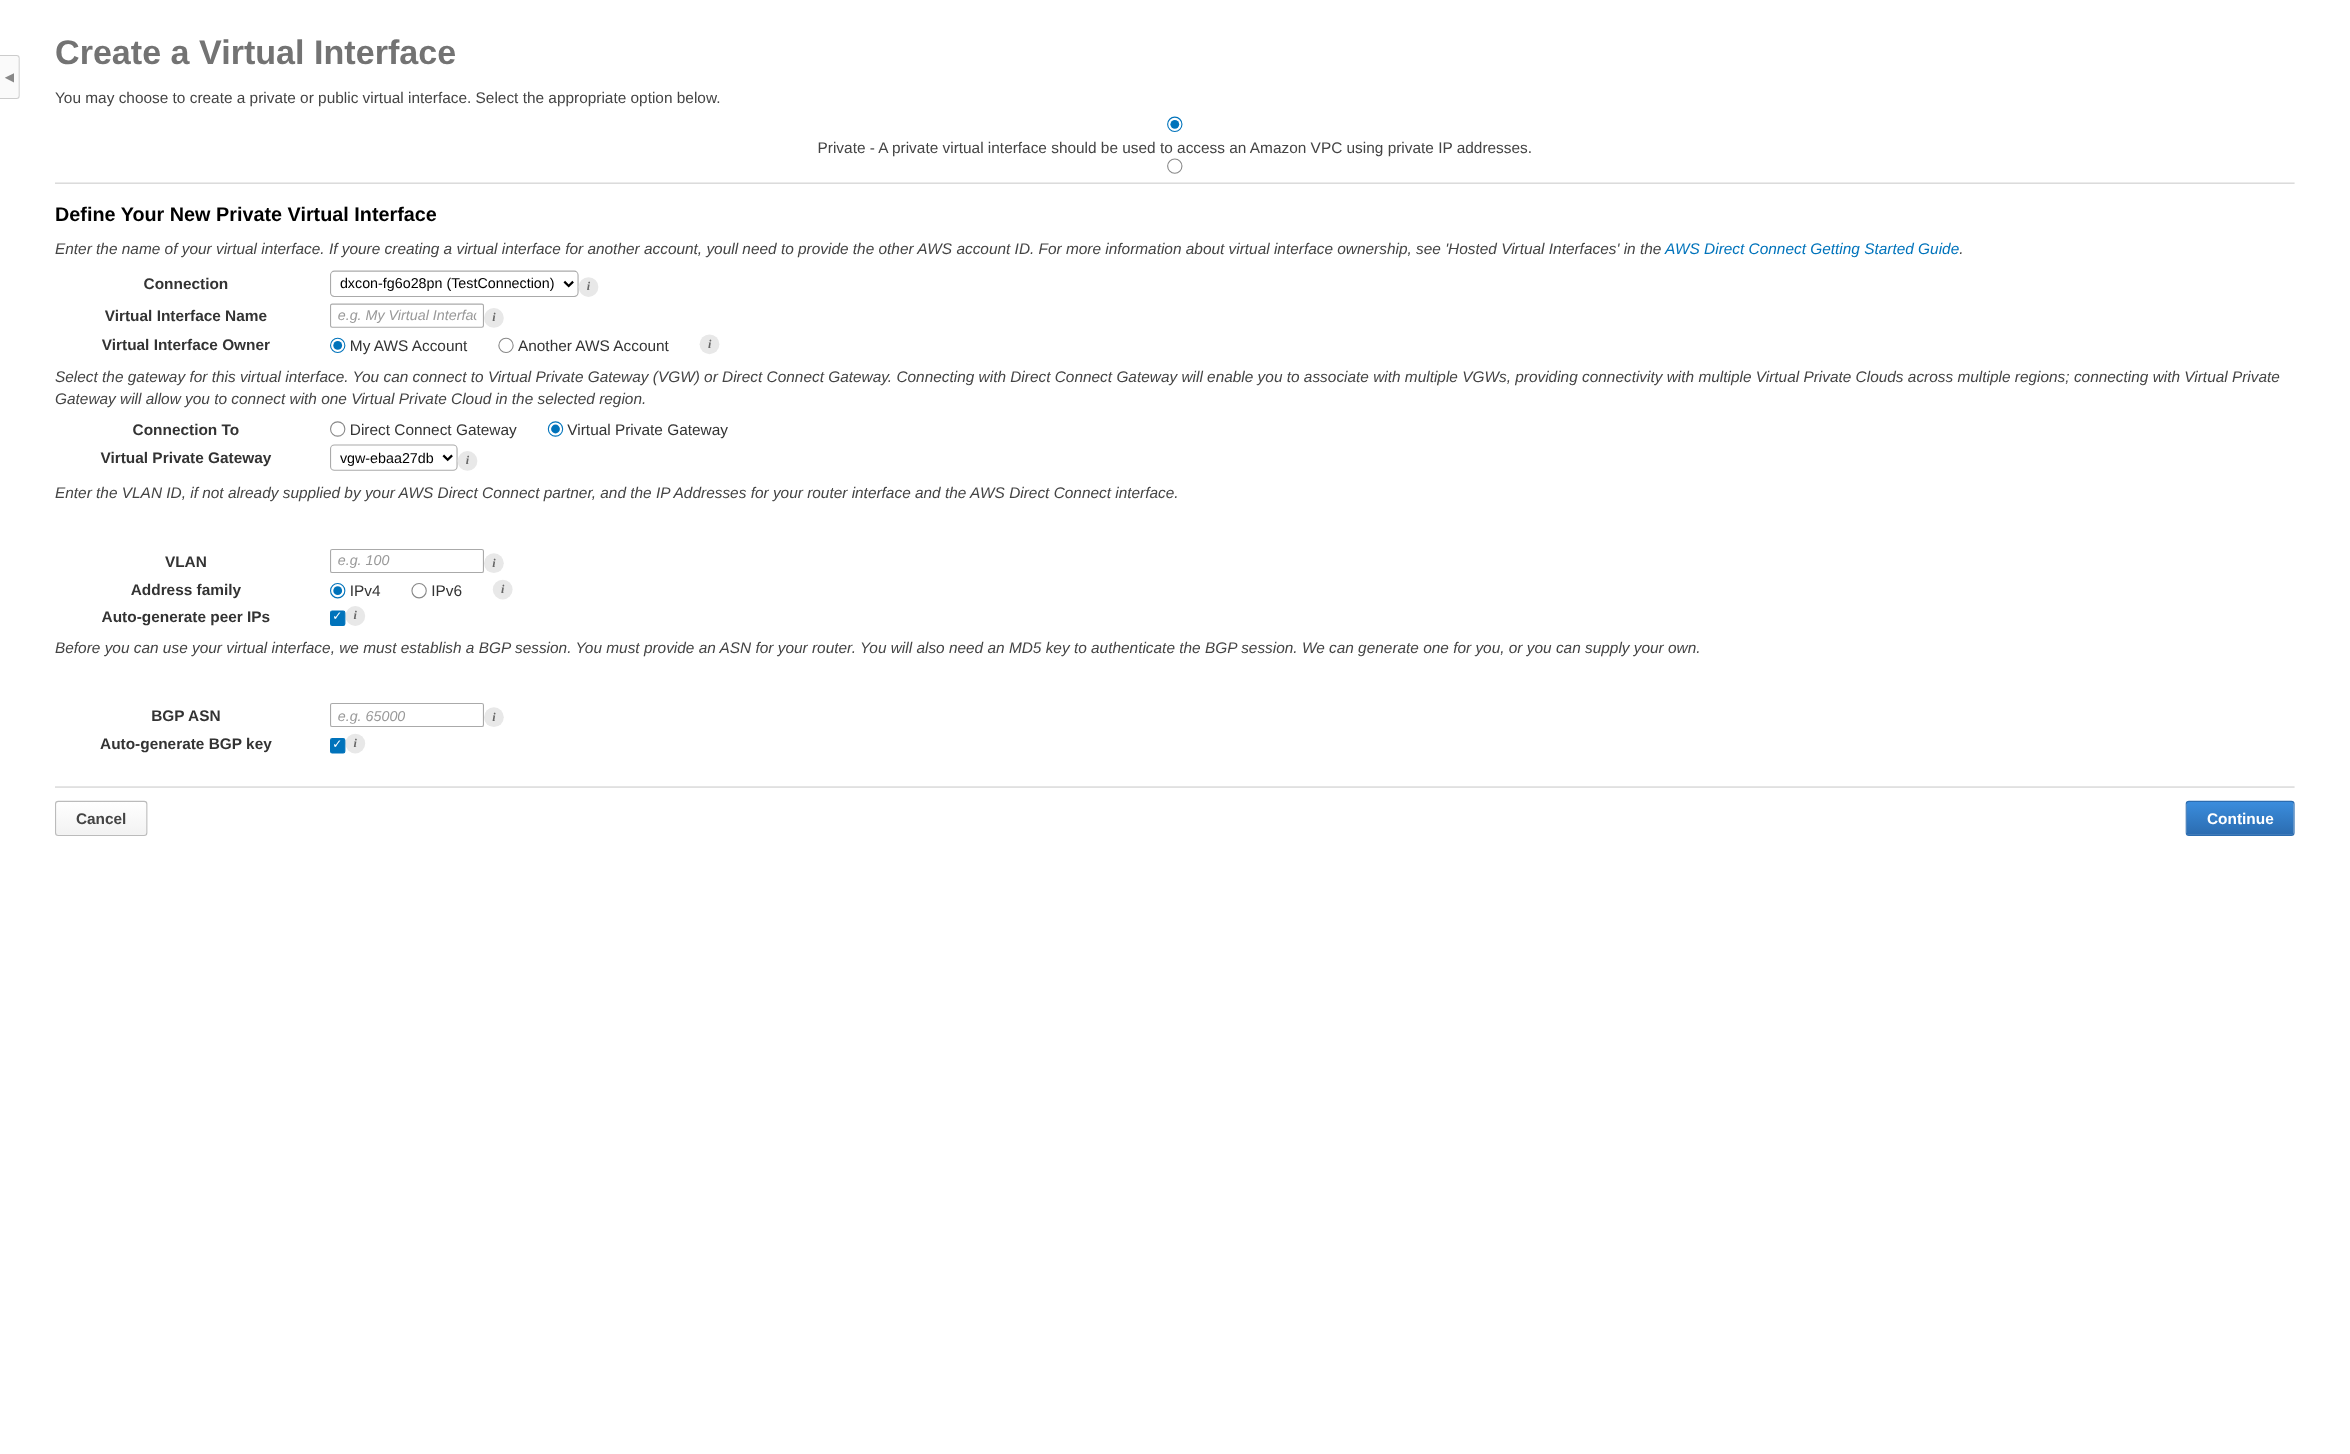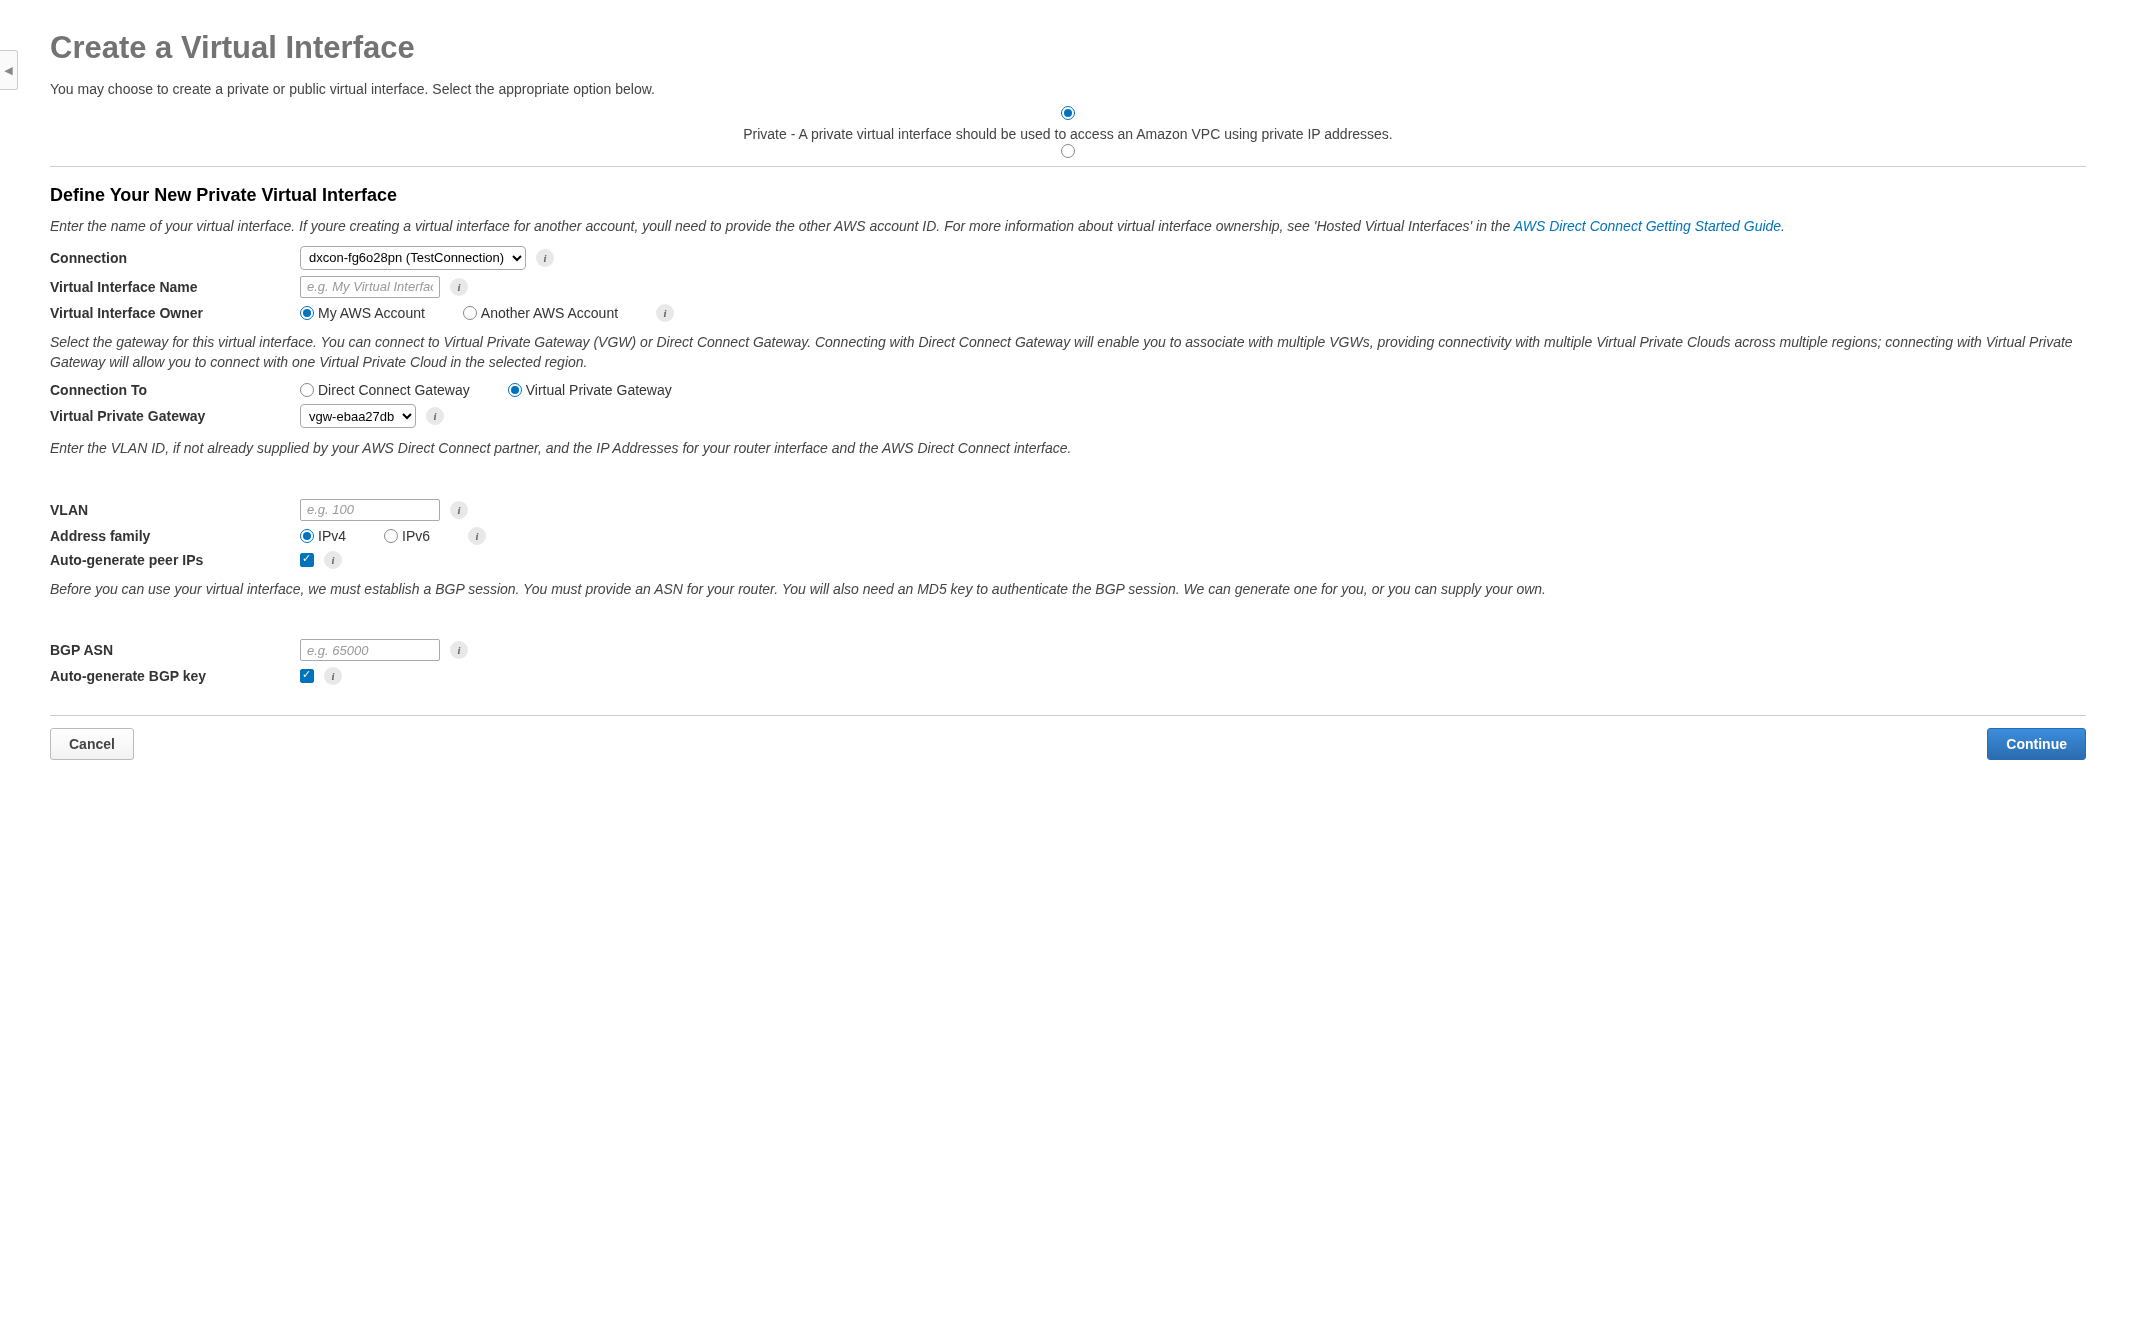--- a/index.html
+++ b/index.html
@@ -59,30 +59,29 @@
       margin: 8px 0 0 0;
     }
     a.link { color: #0073bb; text-decoration: none; }
     .form-row {
       display: flex;
       align-items: center;
       margin: 6px 0;
     }
     .form-row .label {
       width: 250px;
-      text-align: left;
+      text-align: center;
       font-weight: 700;
       color: #333;
       padding-right: 12px;
       flex-shrink: 0;
     }
     .form-row .field {
       display: flex;
-      align-items: center;
-      gap: 10px;
+      align-items: flex-end;
     }
     select.sel {
       font-size: 13px;
       padding: 2px 4px;
       border: 1px solid #aaa;
       border-radius: 4px;
       background: #fff;
       height: 24px;
     }
     input.txt {

